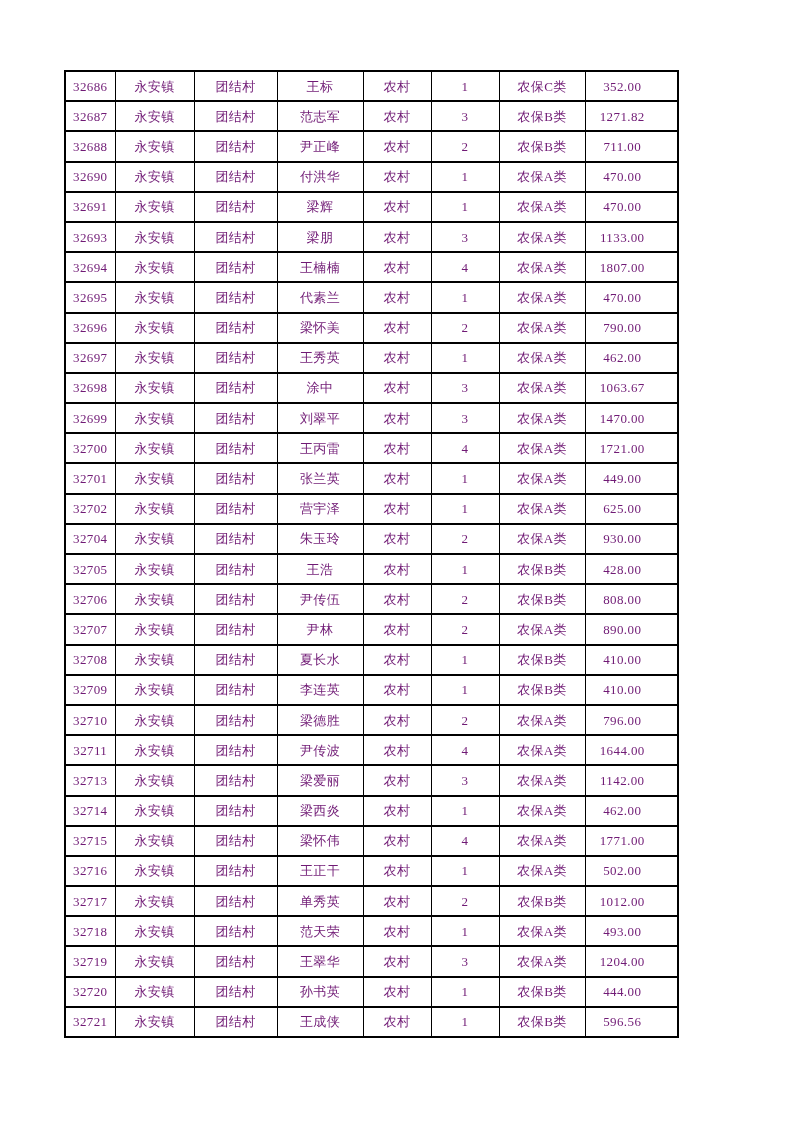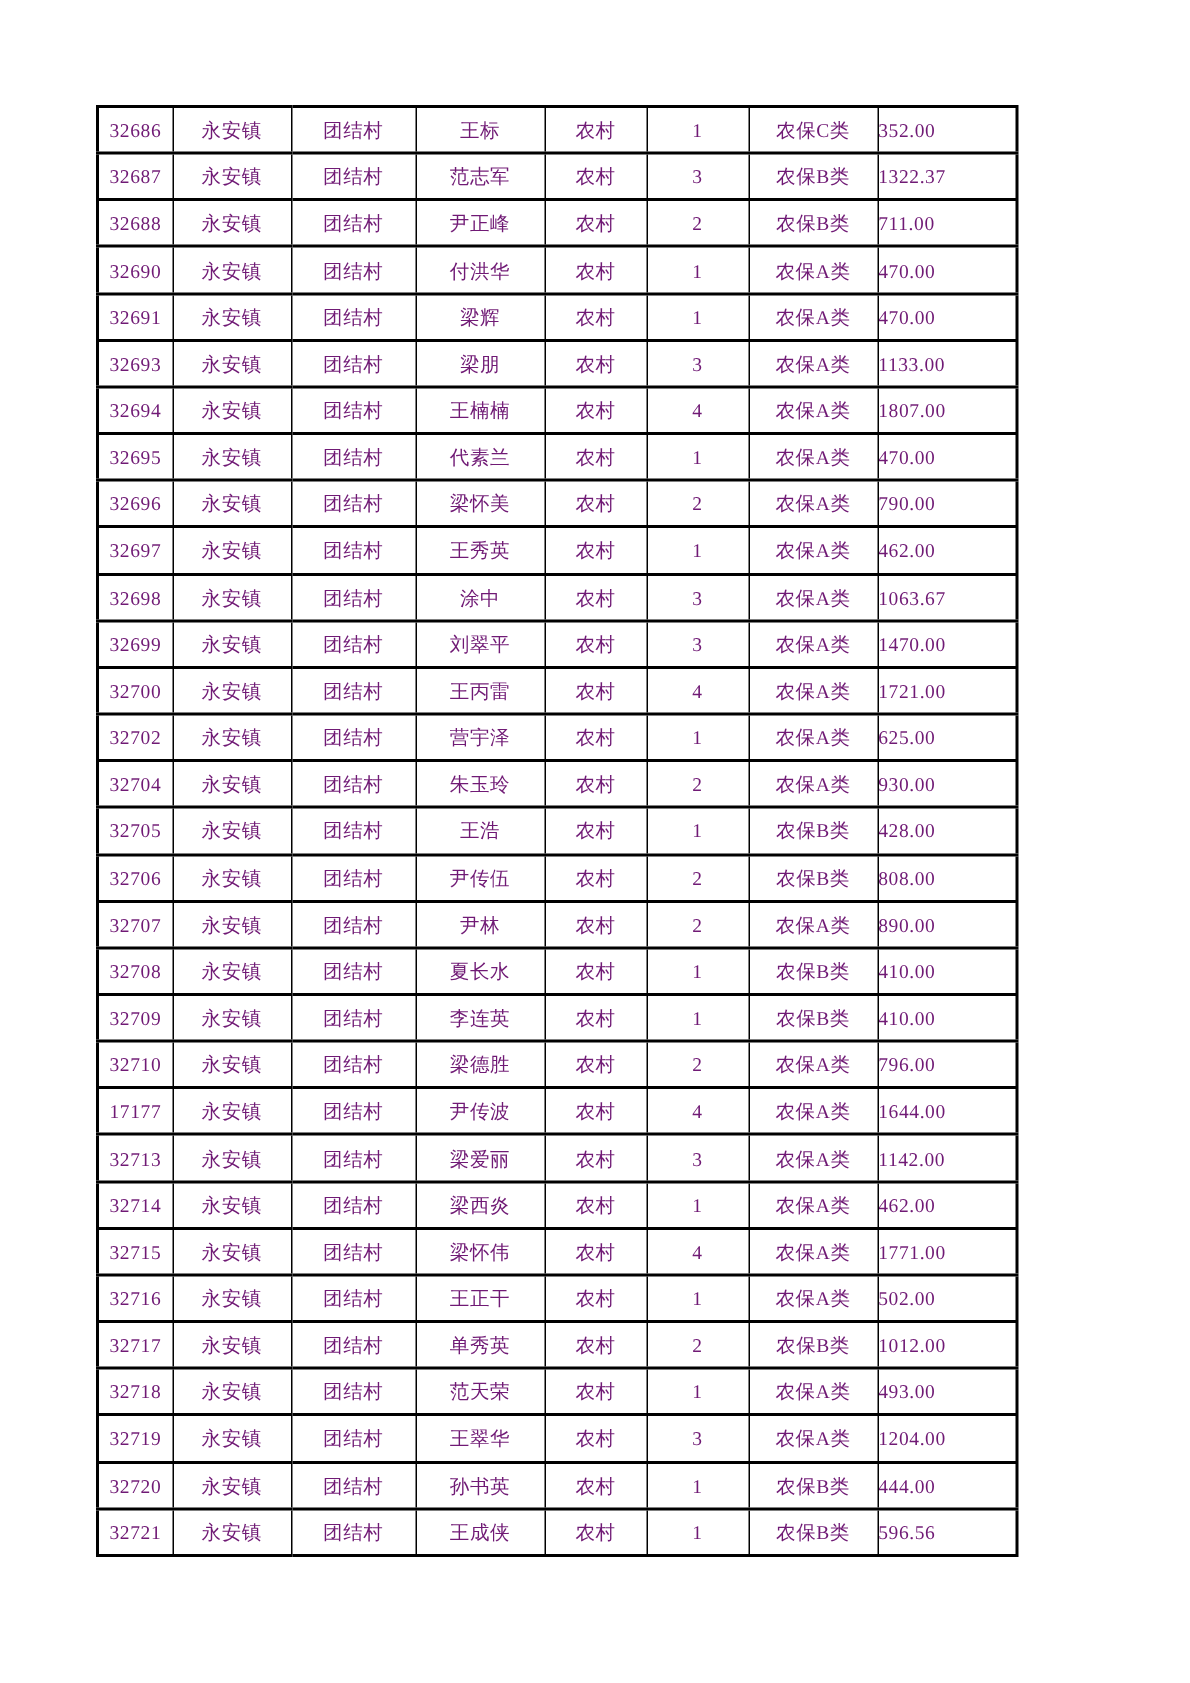--- a/index.html
+++ b/index.html
@@ -33,21 +33,21 @@
     text-align: center;
     vertical-align: middle;
     font-size: 13px;
     line-height: 1;
     letter-spacing: 0.4px;
     padding: 0;
     overflow: hidden;
     white-space: nowrap;
   }
   table.roster td.amount {
-    text-align: left;
+    text-align: center;
     padding-right: 18px;
   }
 </style>
 </head>
 <body>
 
 <div class="page">
   <table class="roster">
     <colgroup>
       <col style="width:50px">
@@ -71,21 +71,21 @@
           <td class="amount">352.00</td>
         </tr>
         <tr>
           <td>32687</td>
           <td>永安镇</td>
           <td>团结村</td>
           <td>范志军</td>
           <td>农村</td>
           <td>3</td>
           <td>农保B类</td>
-          <td class="amount">1322.37</td>
+          <td class="amount">1271.82</td>
         </tr>
         <tr>
           <td>32688</td>
           <td>永安镇</td>
           <td>团结村</td>
           <td>尹正峰</td>
           <td>农村</td>
           <td>2</td>
           <td>农保B类</td>
           <td class="amount">711.00</td>
@@ -184,20 +184,30 @@
           <td>32700</td>
           <td>永安镇</td>
           <td>团结村</td>
           <td>王丙雷</td>
           <td>农村</td>
           <td>4</td>
           <td>农保A类</td>
           <td class="amount">1721.00</td>
         </tr>
         <tr>
+          <td>32701</td>
+          <td>永安镇</td>
+          <td>团结村</td>
+          <td>张兰英</td>
+          <td>农村</td>
+          <td>1</td>
+          <td>农保A类</td>
+          <td class="amount">449.00</td>
+        </tr>
+        <tr>
           <td>32702</td>
           <td>永安镇</td>
           <td>团结村</td>
           <td>营宇泽</td>
           <td>农村</td>
           <td>1</td>
           <td>农保A类</td>
           <td class="amount">625.00</td>
         </tr>
         <tr>
@@ -264,21 +274,21 @@
           <td>32710</td>
           <td>永安镇</td>
           <td>团结村</td>
           <td>梁德胜</td>
           <td>农村</td>
           <td>2</td>
           <td>农保A类</td>
           <td class="amount">796.00</td>
         </tr>
         <tr>
-          <td>17177</td>
+          <td>32711</td>
           <td>永安镇</td>
           <td>团结村</td>
           <td>尹传波</td>
           <td>农村</td>
           <td>4</td>
           <td>农保A类</td>
           <td class="amount">1644.00</td>
         </tr>
         <tr>
           <td>32713</td>

